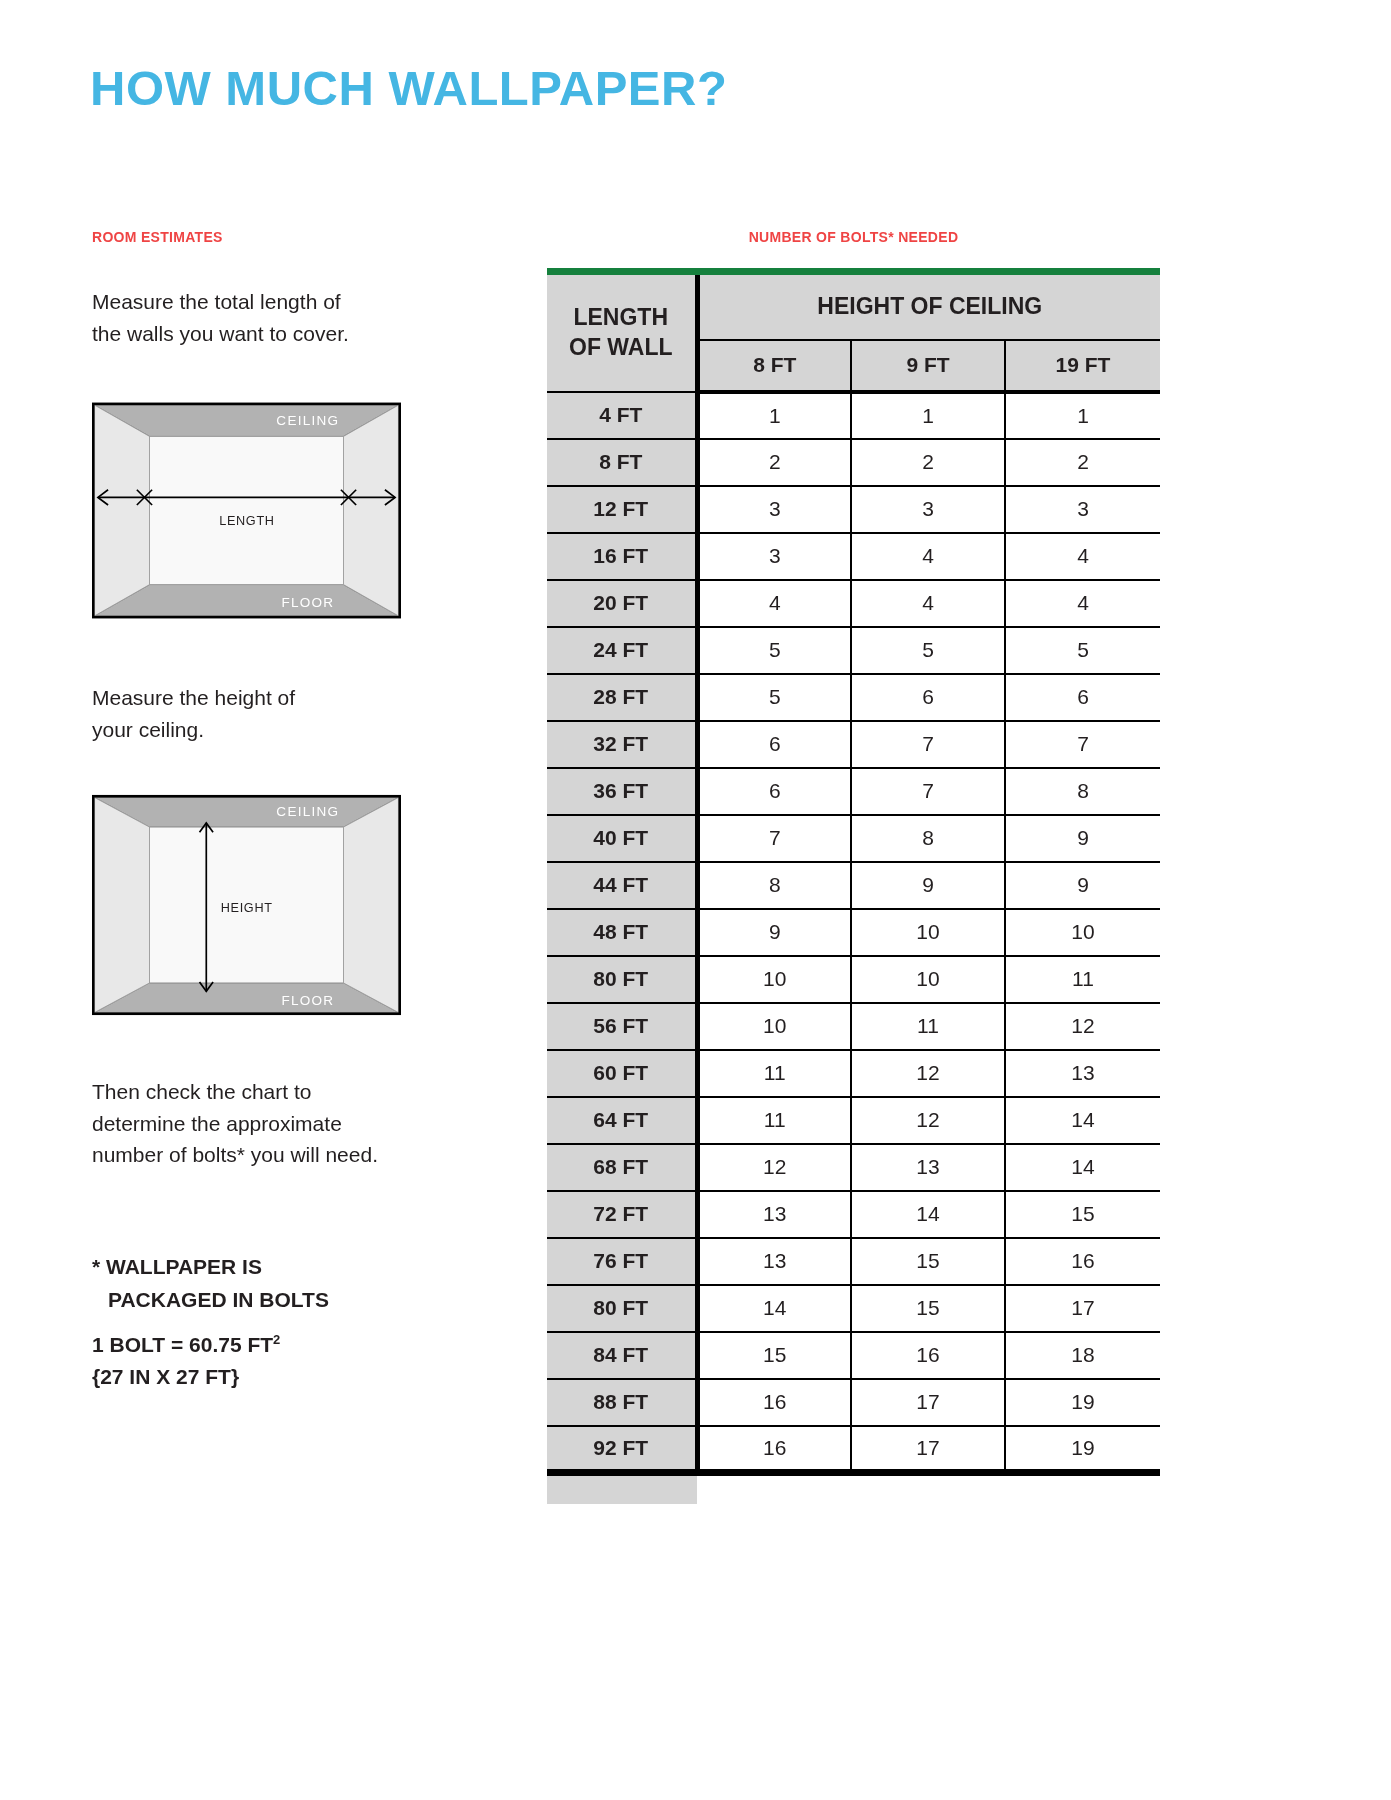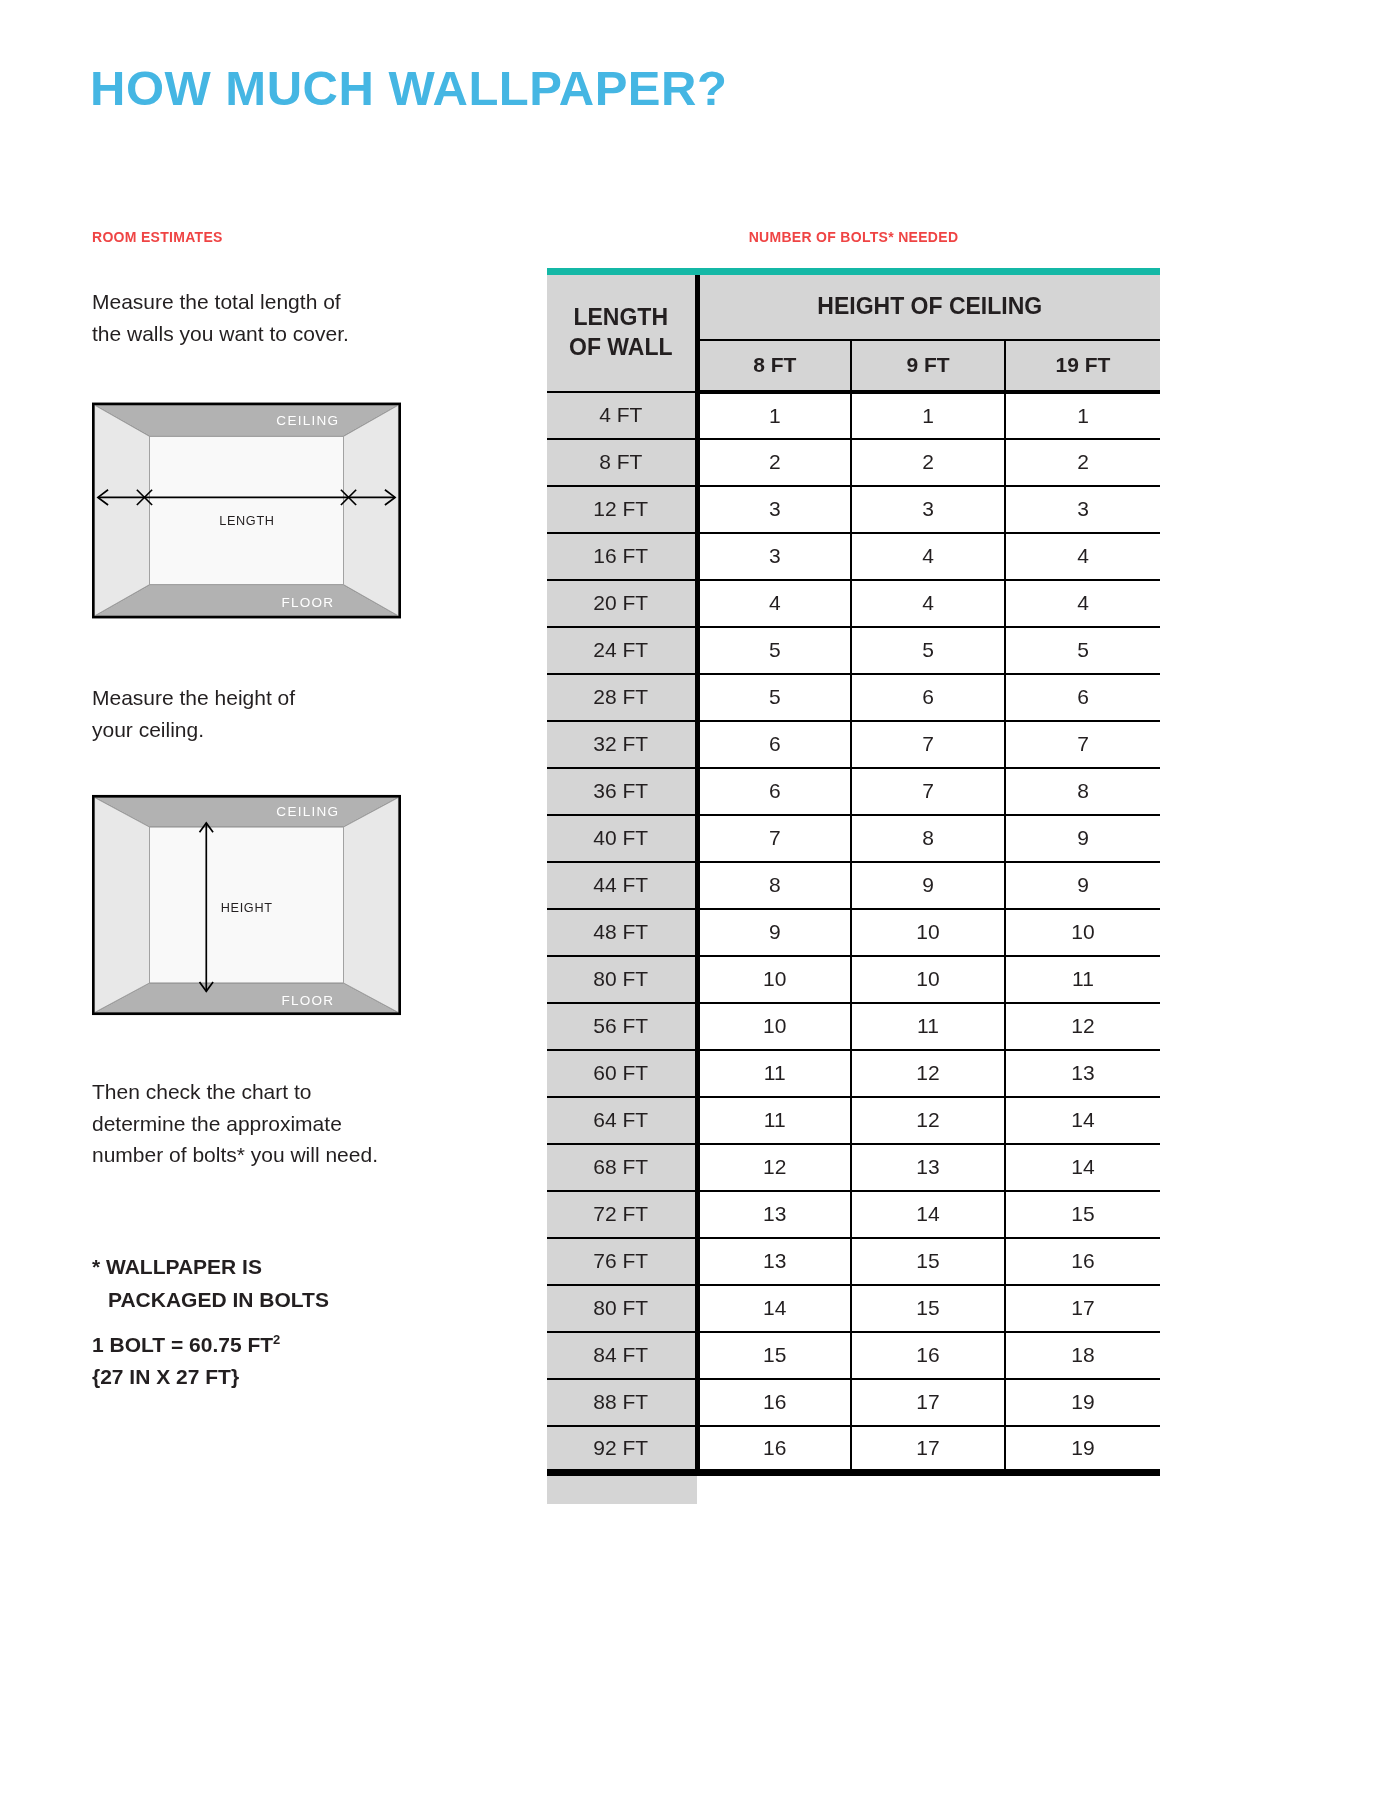--- a/index.html
+++ b/index.html
@@ -84,21 +84,21 @@
     font-size: 21px;
     font-weight: bold;
     color: #231f20;
   }
 
   .table-wrap { left: 527px; top: 268px; width: 613px; }
   table.bolts {
     border-collapse: collapse;
     width: 613px;
     table-layout: fixed;
-    border-top: 7px solid #14b8a6;
+    border-top: 7px solid #15803d;
     border-bottom: 7px solid #000;
   }
   table.bolts th, table.bolts td {
     border: 2px solid #000;
     text-align: center;
     vertical-align: middle;
     font-size: 21px;
     color: #231f20;
   }
   table.bolts th { background: #d5d5d5; font-weight: bold; }
@@ -114,21 +114,21 @@
   }
   tr.group-row th { height: 68px; font-size: 23px; }
   tr.sub-row th { height: 52px; }
   tr.sub-row th { border-bottom-width: 4px; }
   td.rowhead {
     background: #d5d5d5;
     font-weight: bold;
     border-right-width: 5px !important;
   }
   tbody td { height: 47px; font-weight: normal; }
-  tbody td.rowhead { font-weight: normal; }
+  tbody td.rowhead { font-weight: bold; }
   .table-tail {
     width: 150px;
     height: 28px;
     background: #d5d5d5;
   }
 </style>
 </head>
 <body>
 
 <div class="page">

